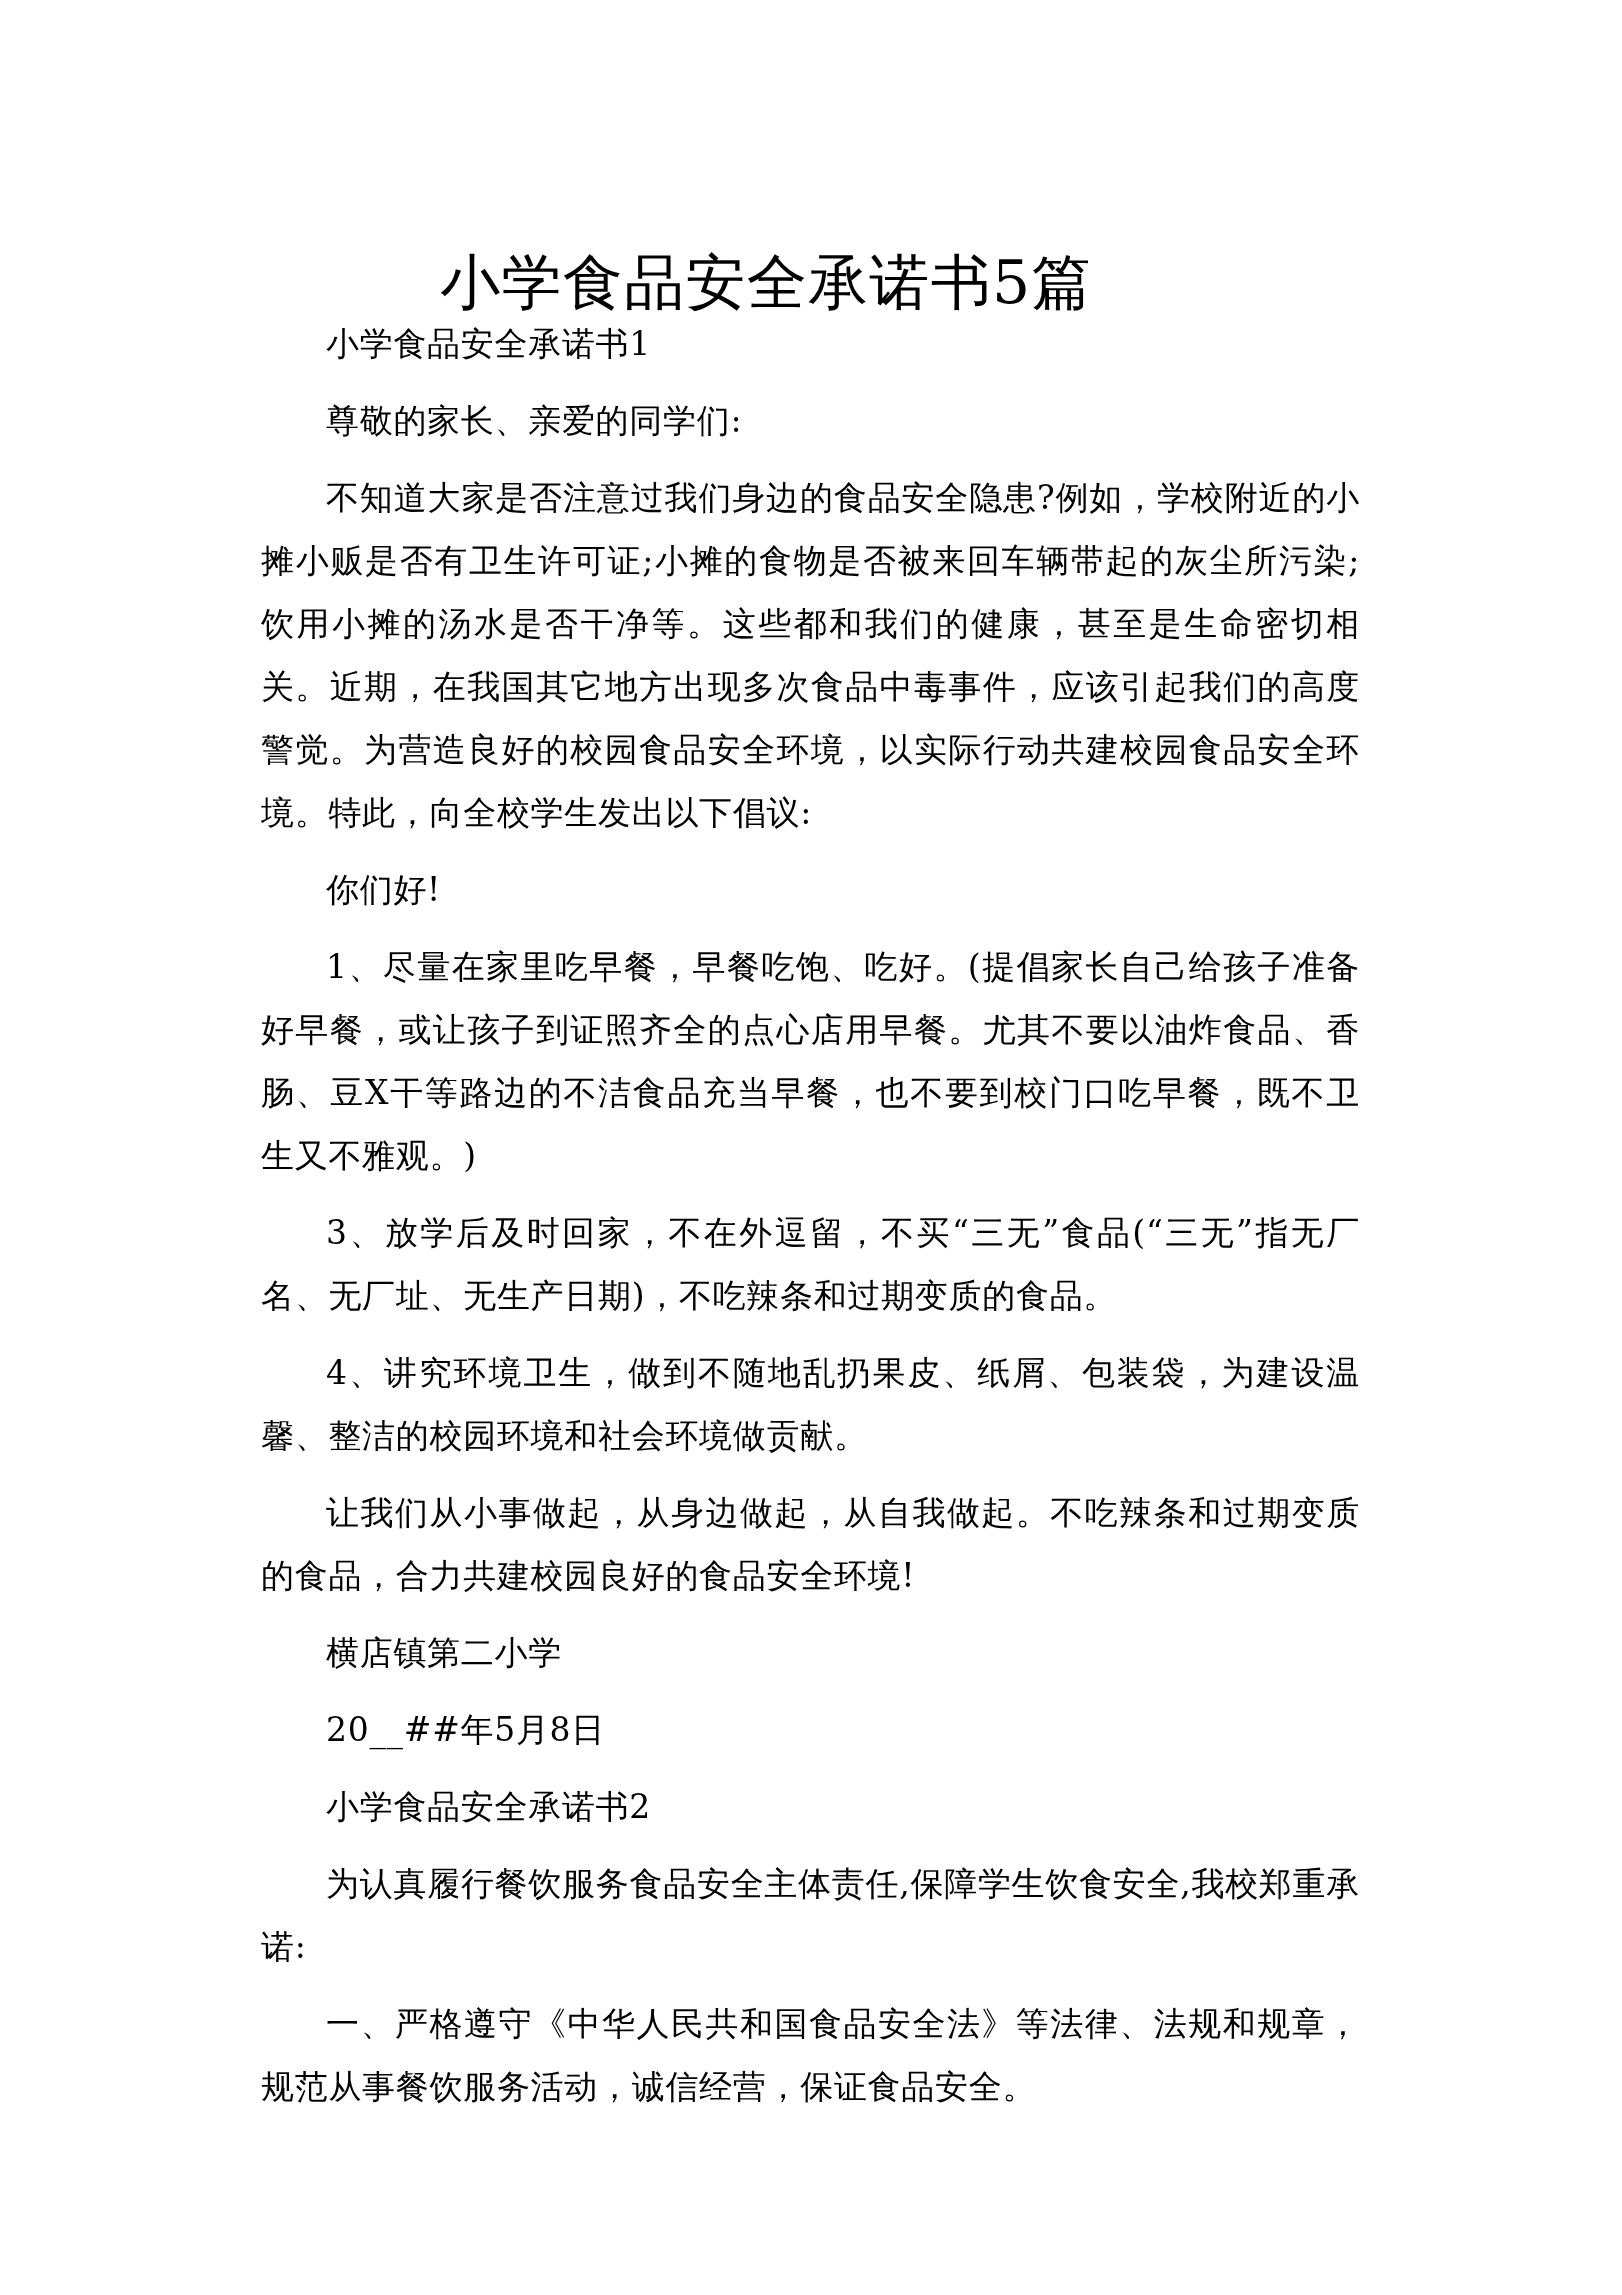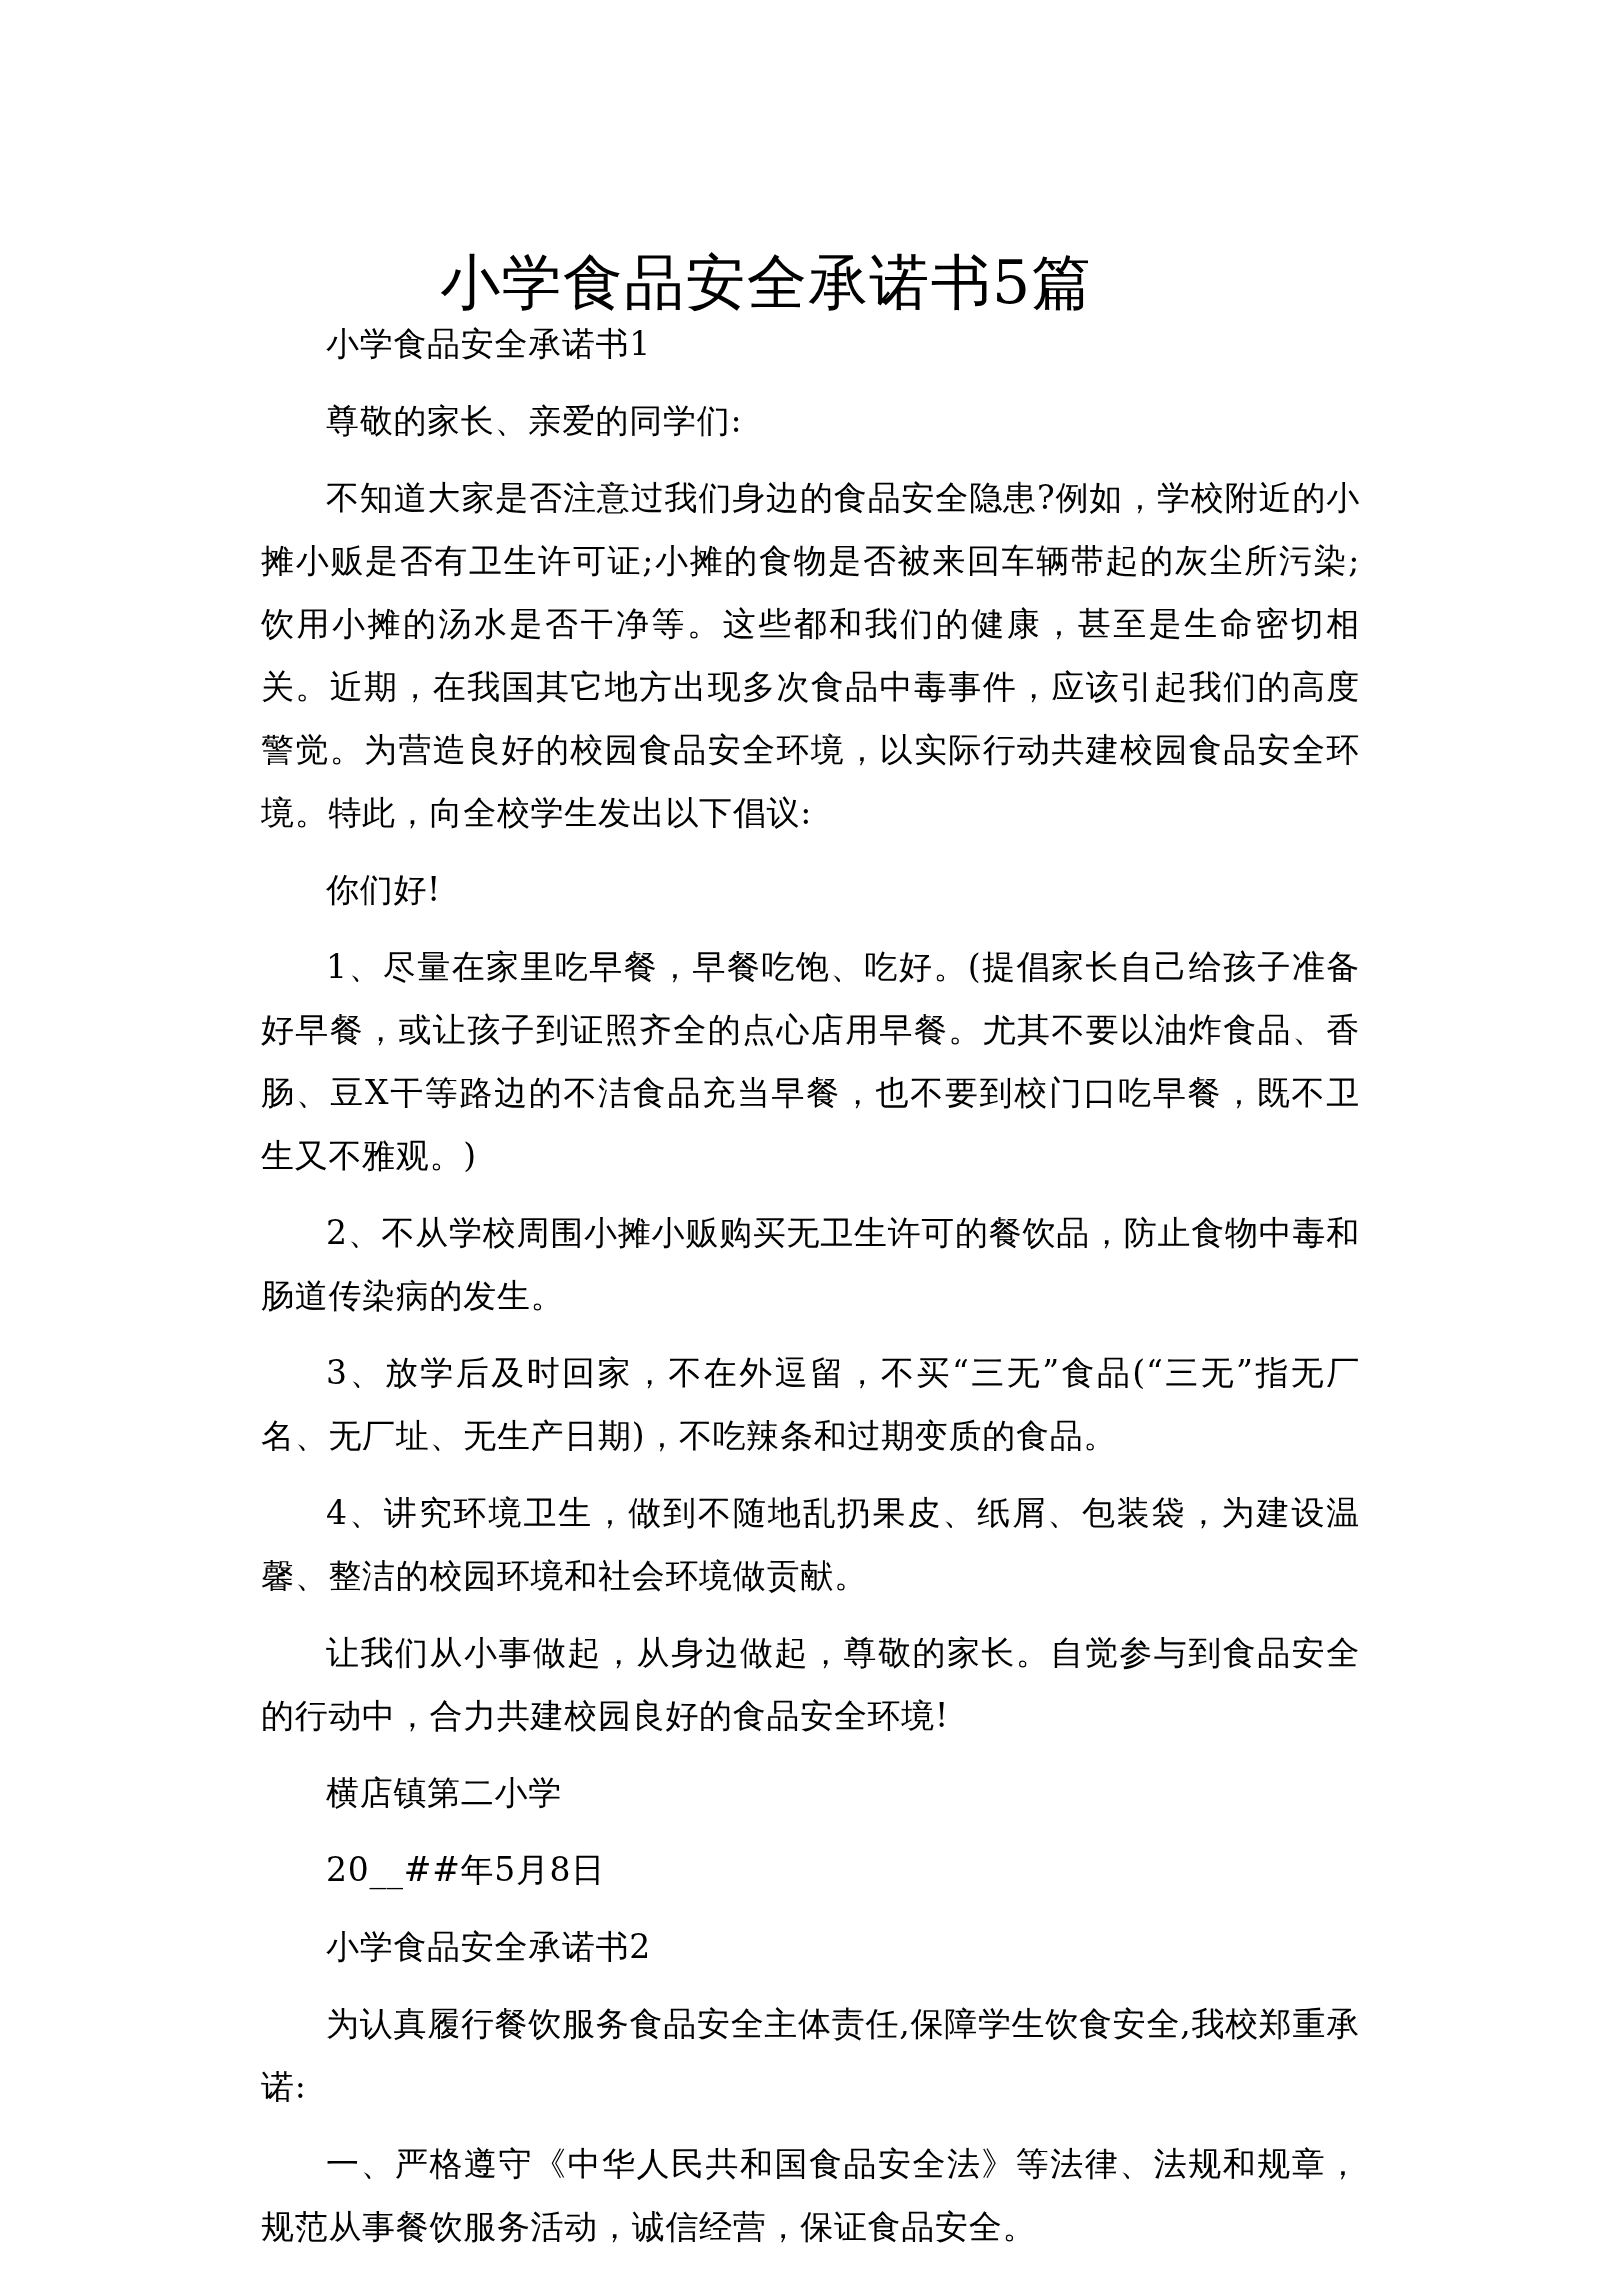--- a/index.html
+++ b/index.html
@@ -17,24 +17,23 @@
 <body>
 
 <div class="page">
   <h1 class="title">小学食品安全承诺书5篇</h1>
   <div class="body">
     <p class="p indent">小学食品安全承诺书1</p>
     <p class="p indent">尊敬的家长、亲爱的同学们:</p>
     <p class="p indent">不知道大家是否注意过我们身边的食品安全隐患?例如，学校附近的小摊小贩是否有卫生许可证;小摊的食物是否被来回车辆带起的灰尘所污染;饮用小摊的汤水是否干净等。这些都和我们的健康，甚至是生命密切相关。近期，在我国其它地方出现多次食品中毒事件，应该引起我们的高度警觉。为营造良好的校园食品安全环境，以实际行动共建校园食品安全环境。特此，向全校学生发出以下倡议:</p>
     <p class="p indent">你们好!</p>
     <p class="p indent">1、尽量在家里吃早餐，早餐吃饱、吃好。(提倡家长自己给孩子准备好早餐，或让孩子到证照齐全的点心店用早餐。尤其不要以油炸食品、香肠、豆X干等路边的不洁食品充当早餐，也不要到校门口吃早餐，既不卫生又不雅观。)</p>
-    <p class="p indent">2、不从学校周围小摊小贩购买无卫生许可的餐饮品，防止食物中毒和肠道传染病的发生。</p>
     <p class="p indent">3、放学后及时回家，不在外逗留，不买“三无”食品(“三无”指无厂名、无厂址、无生产日期)，不吃辣条和过期变质的食品。</p>
     <p class="p indent">4、讲究环境卫生，做到不随地乱扔果皮、纸屑、包装袋，为建设温馨、整洁的校园环境和社会环境做贡献。</p>
-    <p class="p indent">让我们从小事做起，从身边做起，尊敬的家长。自觉参与到食品安全的行动中，合力共建校园良好的食品安全环境!</p>
+    <p class="p indent">让我们从小事做起，从身边做起，从自我做起。不吃辣条和过期变质的食品，合力共建校园良好的食品安全环境!</p>
     <p class="p indent">横店镇第二小学</p>
     <p class="p indent">20__##年5月8日</p>
     <p class="p indent">小学食品安全承诺书2</p>
     <p class="p indent">为认真履行餐饮服务食品安全主体责任,保障学生饮食安全,我校郑重承诺:</p>
     <p class="p indent">一、严格遵守《中华人民共和国食品安全法》等法律、法规和规章，规范从事餐饮服务活动，诚信经营，保证食品安全。</p>
   </div>
 </div>
 
 
 </body></html>

